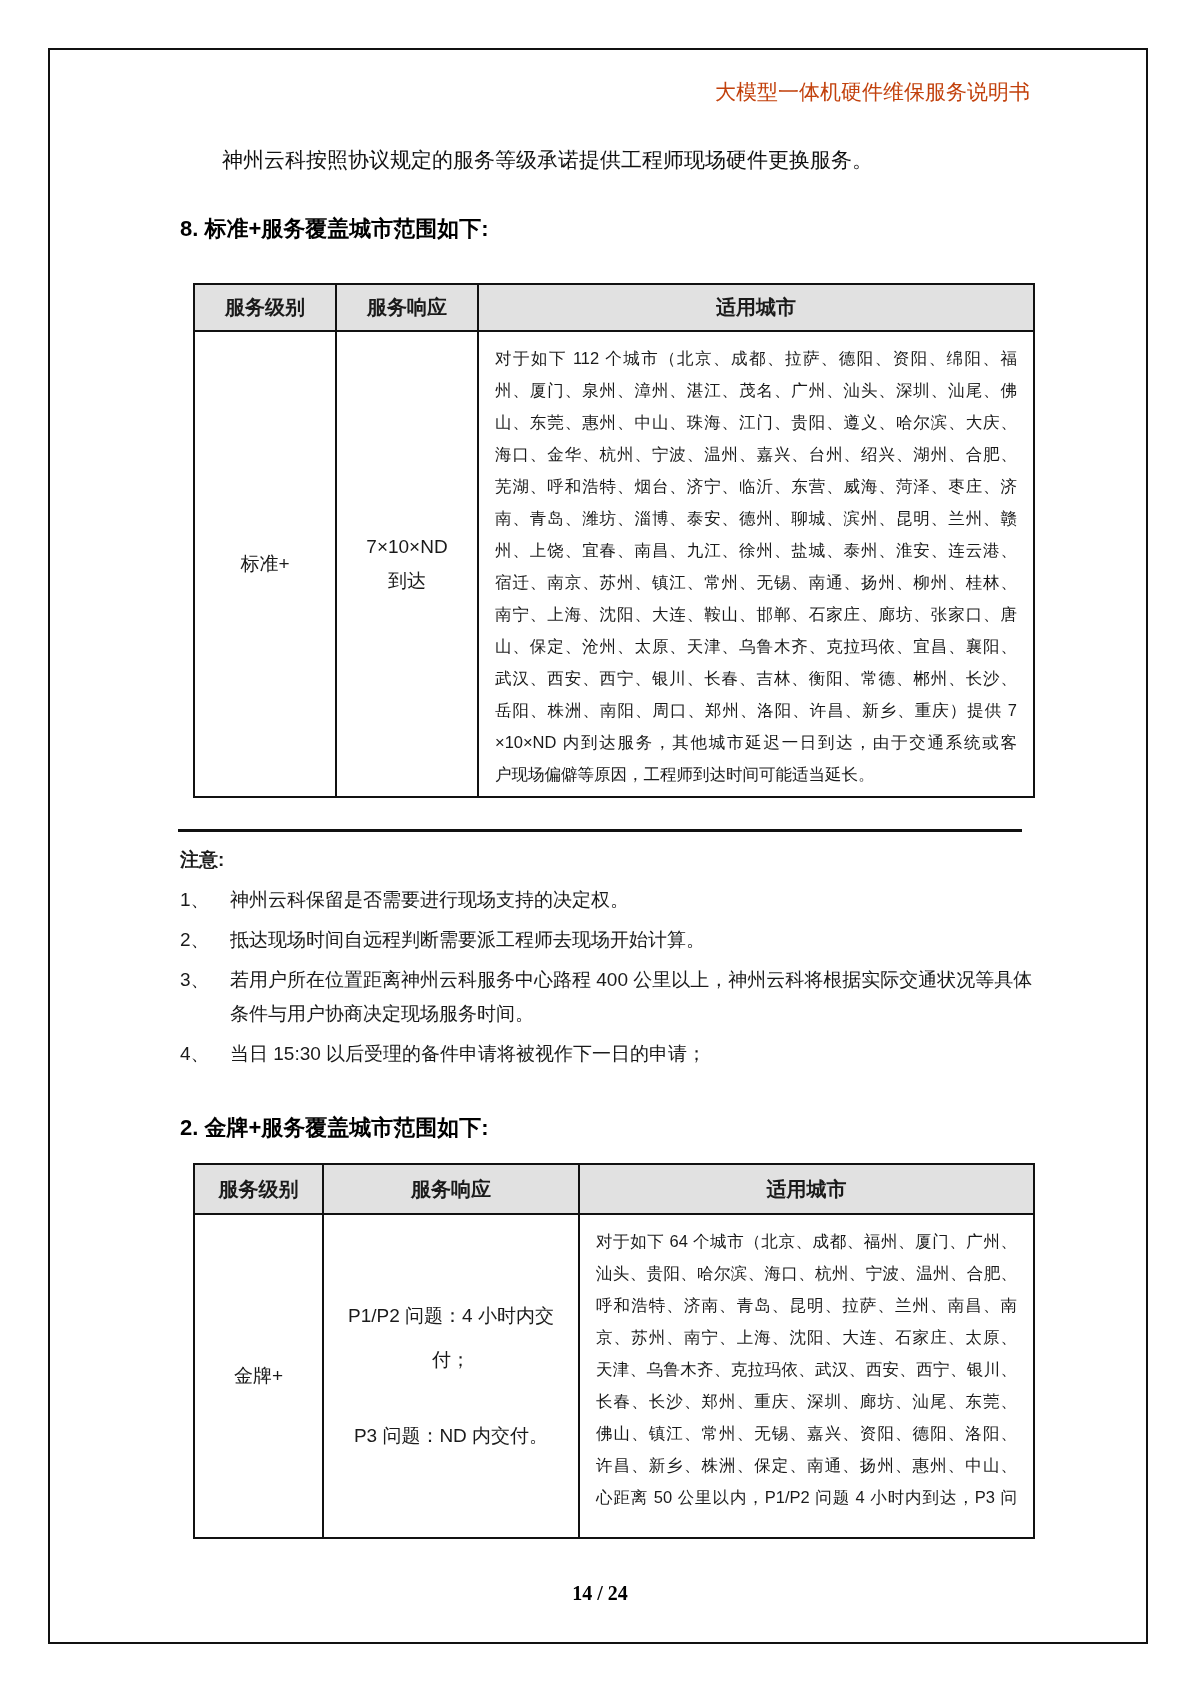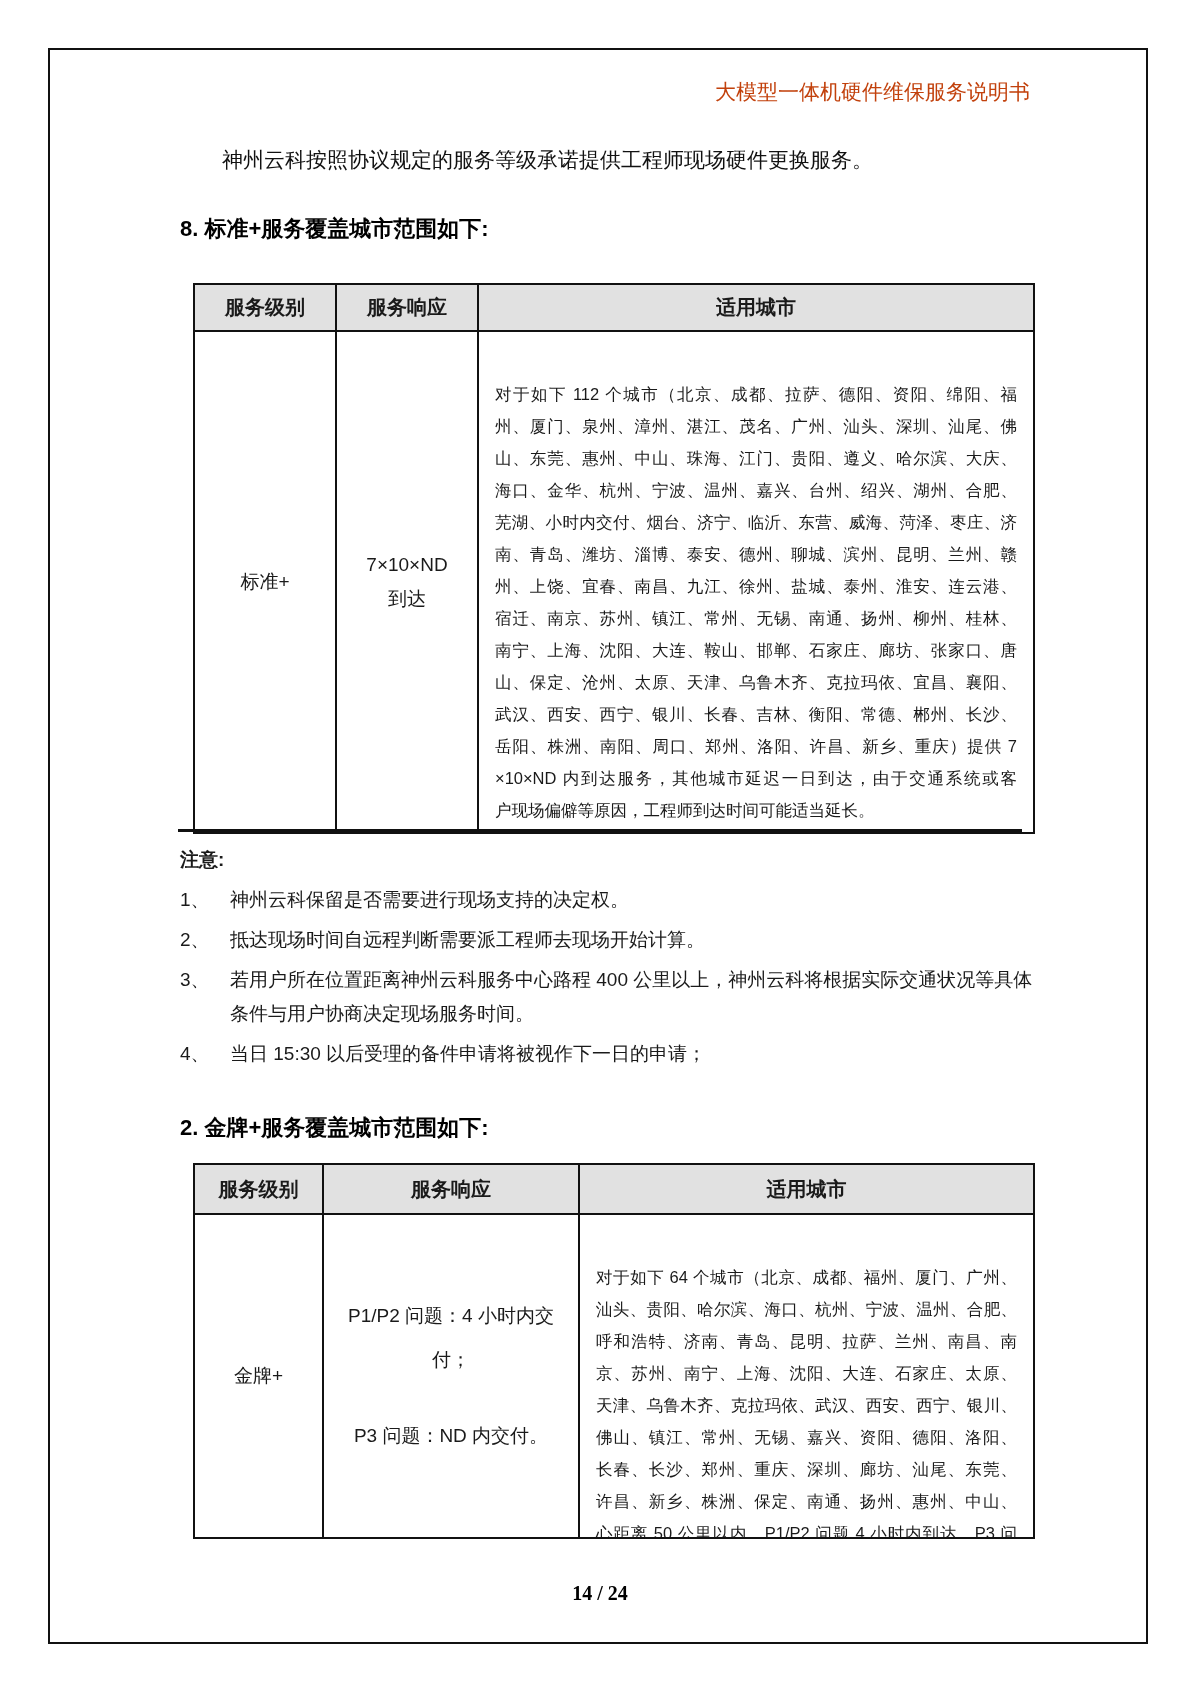--- a/index.html
+++ b/index.html
@@ -26,21 +26,21 @@
   .t1 .c1,.t1 .hcell:nth-of-type(1){width:142px;}
   .t1 .c2,.t1 .hcell:nth-of-type(2){width:142px;}
   .t1 .c3,.t1 .hcell:nth-of-type(3){flex:1;}
   .t2 .c1,.t2 .hcell:nth-of-type(1){width:129px;}
   .t2 .c2,.t2 .hcell:nth-of-type(2){width:256px;}
   .t2 .c3,.t2 .hcell:nth-of-type(3){flex:1;}
   .c1{display:flex;align-items:center;justify-content:center;font-size:19px;}
   .c2{display:flex;flex-direction:column;align-items:center;justify-content:center;font-size:19px;}
   .resp-line{line-height:34px;text-align:right;}
   .resp-para{line-height:44px;text-align:center;margin:16px 10px;}
-  .cities{padding:10px 16px 6px 16px;font-size:16.5px;line-height:32px;margin-top:36px;}
+  .cities{padding:10px 16px 6px 16px;font-size:16.5px;line-height:32px;}
   .city-line{text-align:justify;text-align-last:justify;white-space:nowrap;}
   .t1 .city-line:last-of-type{text-align-last:left;}
 
   .divider{position:absolute;left:178px;top:829px;width:844px;height:3px;background:#111;}
   .notes{position:absolute;left:180px;top:847px;width:856px;font-size:19px;}
   .notes-h{font-weight:bold;margin-bottom:10px;font-size:19px;}
   .note{display:flex;margin-bottom:6px;line-height:34px;}
   .nnum{width:50px;flex:0 0 50px;}
   .ntext{flex:1;}
 
@@ -73,21 +73,21 @@
 
       <div class="resp-line">7×10×ND</div>
           <div class="resp-line">到达</div>
         </div>
       <div class="cell c3 cities">
 
       <div class="city-line">对于如下 112 个城市（北京、成都、拉萨、德阳、资阳、绵阳、福</div>
           <div class="city-line">州、厦门、泉州、漳州、湛江、茂名、广州、汕头、深圳、汕尾、佛</div>
           <div class="city-line">山、东莞、惠州、中山、珠海、江门、贵阳、遵义、哈尔滨、大庆、</div>
           <div class="city-line">海口、金华、杭州、宁波、温州、嘉兴、台州、绍兴、湖州、合肥、</div>
-          <div class="city-line">芜湖、小时内交付、烟台、济宁、临沂、东营、威海、菏泽、枣庄、济</div>
+          <div class="city-line">芜湖、呼和浩特、烟台、济宁、临沂、东营、威海、菏泽、枣庄、济</div>
           <div class="city-line">南、青岛、潍坊、淄博、泰安、德州、聊城、滨州、昆明、兰州、赣</div>
           <div class="city-line">州、上饶、宜春、南昌、九江、徐州、盐城、泰州、淮安、连云港、</div>
           <div class="city-line">宿迁、南京、苏州、镇江、常州、无锡、南通、扬州、柳州、桂林、</div>
           <div class="city-line">南宁、上海、沈阳、大连、鞍山、邯郸、石家庄、廊坊、张家口、唐</div>
           <div class="city-line">山、保定、沧州、太原、天津、乌鲁木齐、克拉玛依、宜昌、襄阳、</div>
           <div class="city-line">武汉、西安、西宁、银川、长春、吉林、衡阳、常德、郴州、长沙、</div>
           <div class="city-line">岳阳、株洲、南阳、周口、郑州、洛阳、许昌、新乡、重庆）提供 7</div>
           <div class="city-line">×10×ND 内到达服务，其他城市延迟一日到达，由于交通系统或客</div>
           <div class="city-line">户现场偏僻等原因，工程师到达时间可能适当延长。</div>
         </div>
@@ -137,22 +137,22 @@
       <div class="resp-para">P1/P2 问题：4 小时内交付；</div>
           <div class="resp-para">P3 问题：ND 内交付。</div>
         </div>
       <div class="cell c3 cities">
 
       <div class="city-line">对于如下 64 个城市（北京、成都、福州、厦门、广州、</div>
           <div class="city-line">汕头、贵阳、哈尔滨、海口、杭州、宁波、温州、合肥、</div>
           <div class="city-line">呼和浩特、济南、青岛、昆明、拉萨、兰州、南昌、南</div>
           <div class="city-line">京、苏州、南宁、上海、沈阳、大连、石家庄、太原、</div>
           <div class="city-line">天津、乌鲁木齐、克拉玛依、武汉、西安、西宁、银川、</div>
+          <div class="city-line">长春、长沙、郑州、重庆、深圳、廊坊、汕尾、东莞、</div>
           <div class="city-line">佛山、镇江、常州、无锡、嘉兴、资阳、德阳、洛阳、</div>
-          <div class="city-line">长春、长沙、郑州、重庆、深圳、廊坊、汕尾、东莞、</div>
           <div class="city-line">许昌、新乡、株洲、保定、南通、扬州、惠州、中山、</div>
           <div class="city-line">心距离 50 公里以内，P1/P2 问题 4 小时内到达，P3 问</div>
         </div>
     </div>
   </div>
 
   <div class="footer">14 / 24</div>
 </div>
 
 </body></html>

